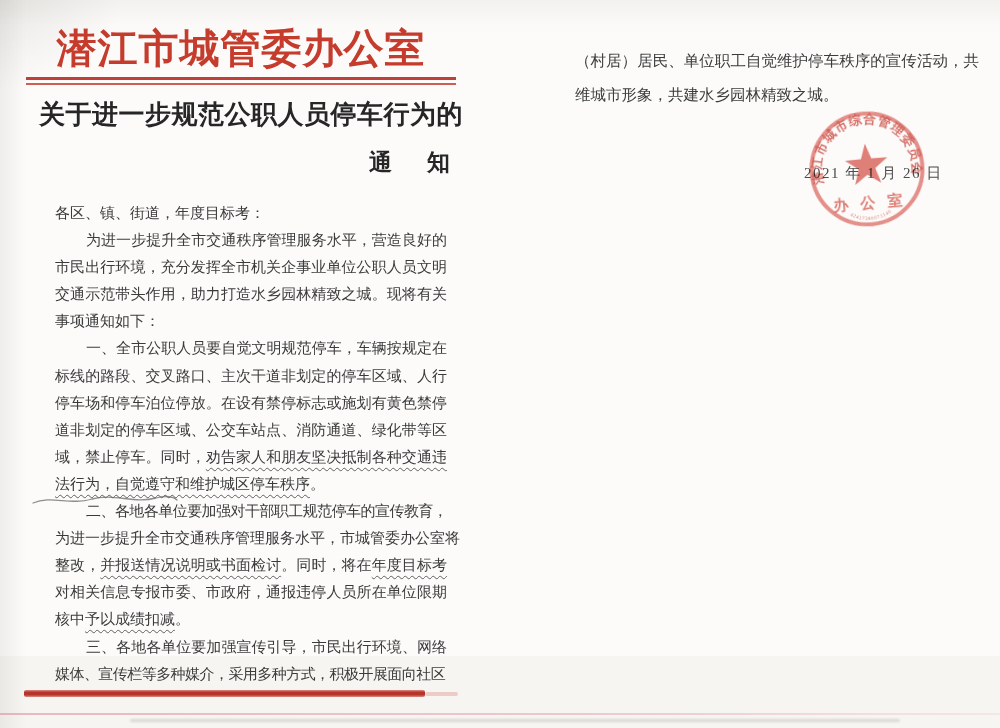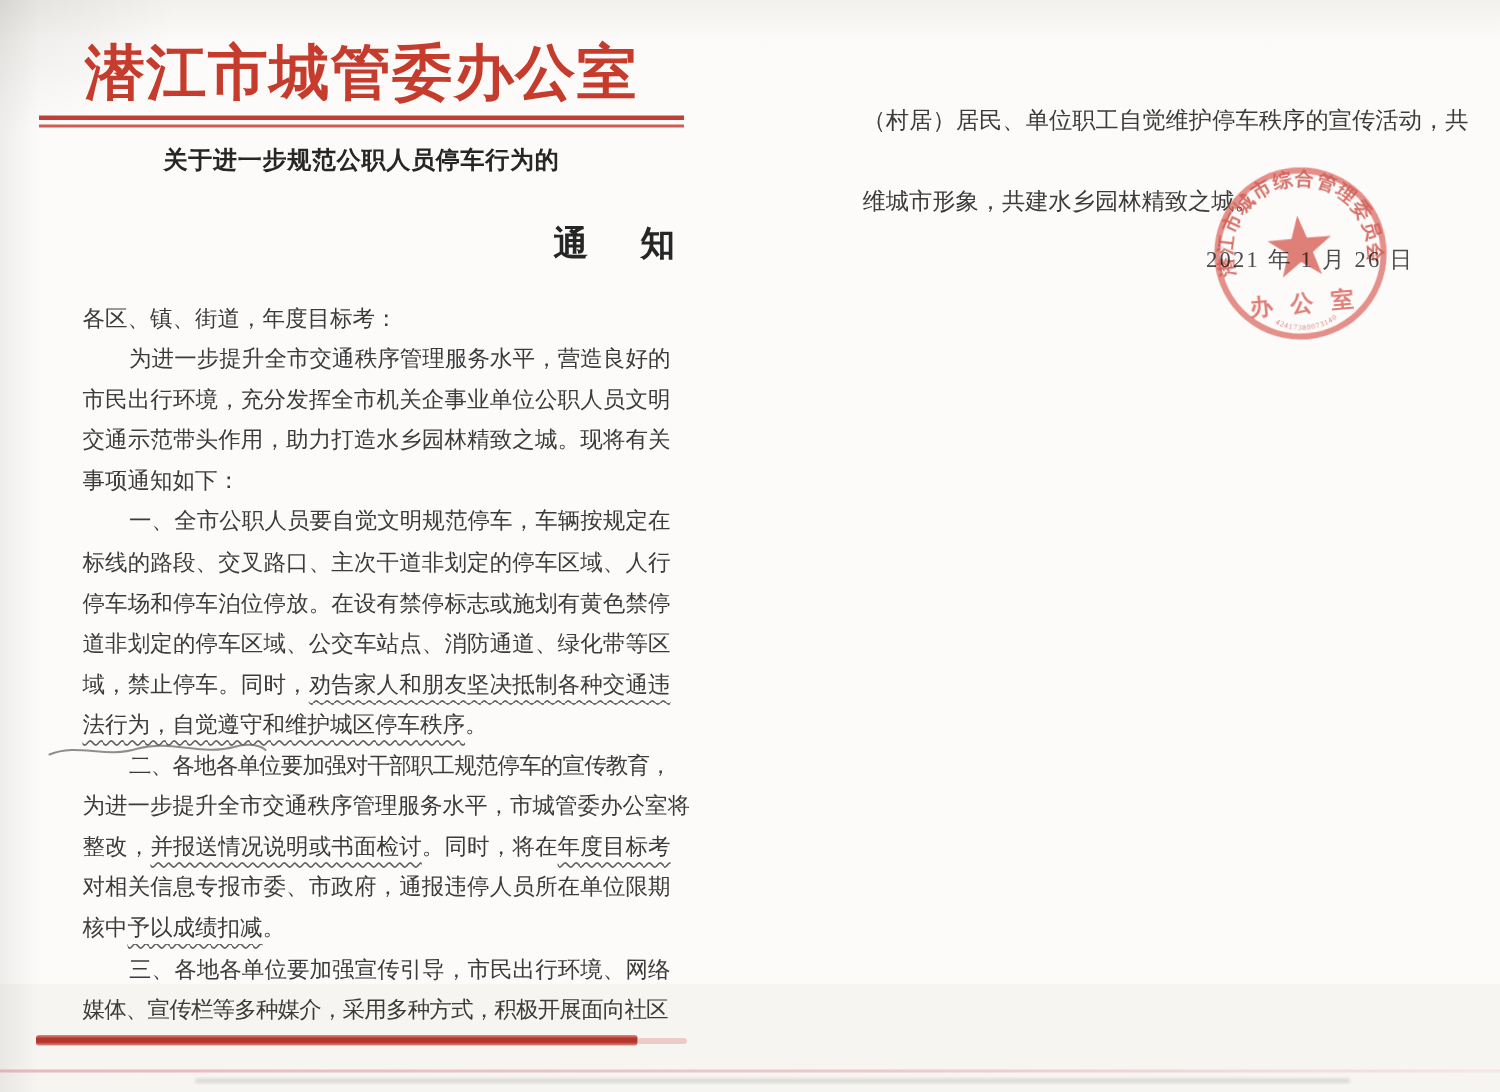--- a/index.html
+++ b/index.html
@@ -14,43 +14,43 @@
     background:linear-gradient(90deg,rgba(120,115,110,.10),rgba(120,115,110,0));}
   .edge-tint-corner{position:absolute;left:0;top:0;width:120px;height:90px;
     background:radial-gradient(ellipse at 0 0,rgba(110,105,100,.12),rgba(110,105,100,0) 70%);}
 
   
   .letterhead{position:absolute;left:26px;top:22px;width:430px;height:54px;
     text-align:center;font-size:40px;line-height:54px;font-weight:bold;
     color:#c53b2c;letter-spacing:1px;white-space:nowrap;}
   .head-rule{position:absolute;left:26px;top:77px;width:430px;height:3px;
     border-top:3px solid #bf4038;border-bottom:2px solid #cf5d53;}
-  .doc-title{position:absolute;left:26px;top:97px;width:430px;text-align:center;
-    font-size:16px;font-weight:bold;color:#262626;letter-spacing:.5px;white-space:nowrap;}
+  .doc-title{position:absolute;left:36px;top:97px;width:430px;text-align:center;
+    font-size:26px;font-weight:bold;color:#262626;letter-spacing:.5px;white-space:nowrap;}
   .doc-subtitle{position:absolute;left:26px;top:147px;width:430px;text-align:right;
     font-size:23px;font-weight:bold;color:#262626;letter-spacing:6px;white-space:nowrap;}
   .body-left{position:absolute;left:55px;top:200px;width:392px;
     font-size:15px;color:#3b3b3b;}
   .body-left .line{height:27.1px;line-height:27.1px;}
   .line{text-align:justify;text-align-last:justify;white-space:nowrap;}
   .line.end{text-align-last:left;}
   .line.indent{text-indent:31px;}
   .line.tight{letter-spacing:-0.55px;}
   .wavy{text-decoration:underline;text-decoration-style:wavy;
     text-decoration-color:#5f5f5f;text-decoration-thickness:1px;text-underline-offset:5px;}
   .flourish{position:absolute;left:30px;top:492px;}
   .footer-rule{position:absolute;left:24px;top:690px;width:401px;height:7px;border-radius:2px;
     background:linear-gradient(180deg,#dc8d84,#b5352c 32%,#b5352c 68%,#dc8d84);}
   .footer-rule-ext{position:absolute;left:425px;top:692px;width:33px;height:4px;
     background:#d98078;opacity:.35;border-radius:2px;}
 
   
   .body-right{position:absolute;left:575px;top:44px;width:404px;
     font-size:15.5px;color:#3b3b3b;}
-  .body-right .line{height:34px;line-height:34px;margin-top:20px;}
+  .body-right .line{height:34px;line-height:34px;}
 
   .seal{position:absolute;left:806px;top:108px;width:122px;height:122px;
     transform:rotate(-5deg);opacity:.9;filter:blur(.3px);}
   .seal-date{position:absolute;left:804px;top:164px;width:150px;
     font-size:15px;color:#4d4d4d;letter-spacing:1.5px;white-space:nowrap;
     mix-blend-mode:multiply;z-index:3;}
 
   .bottom-pink-line{position:absolute;left:0;top:713px;width:1000px;height:2px;
     background:linear-gradient(90deg,rgba(222,135,148,.55),rgba(222,135,148,.4) 60%,rgba(222,135,148,.12));
     filter:blur(.4px);}

